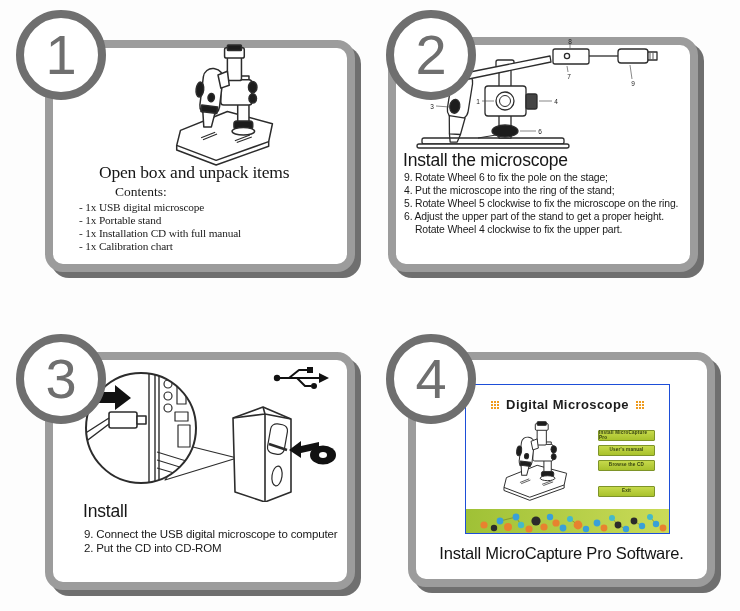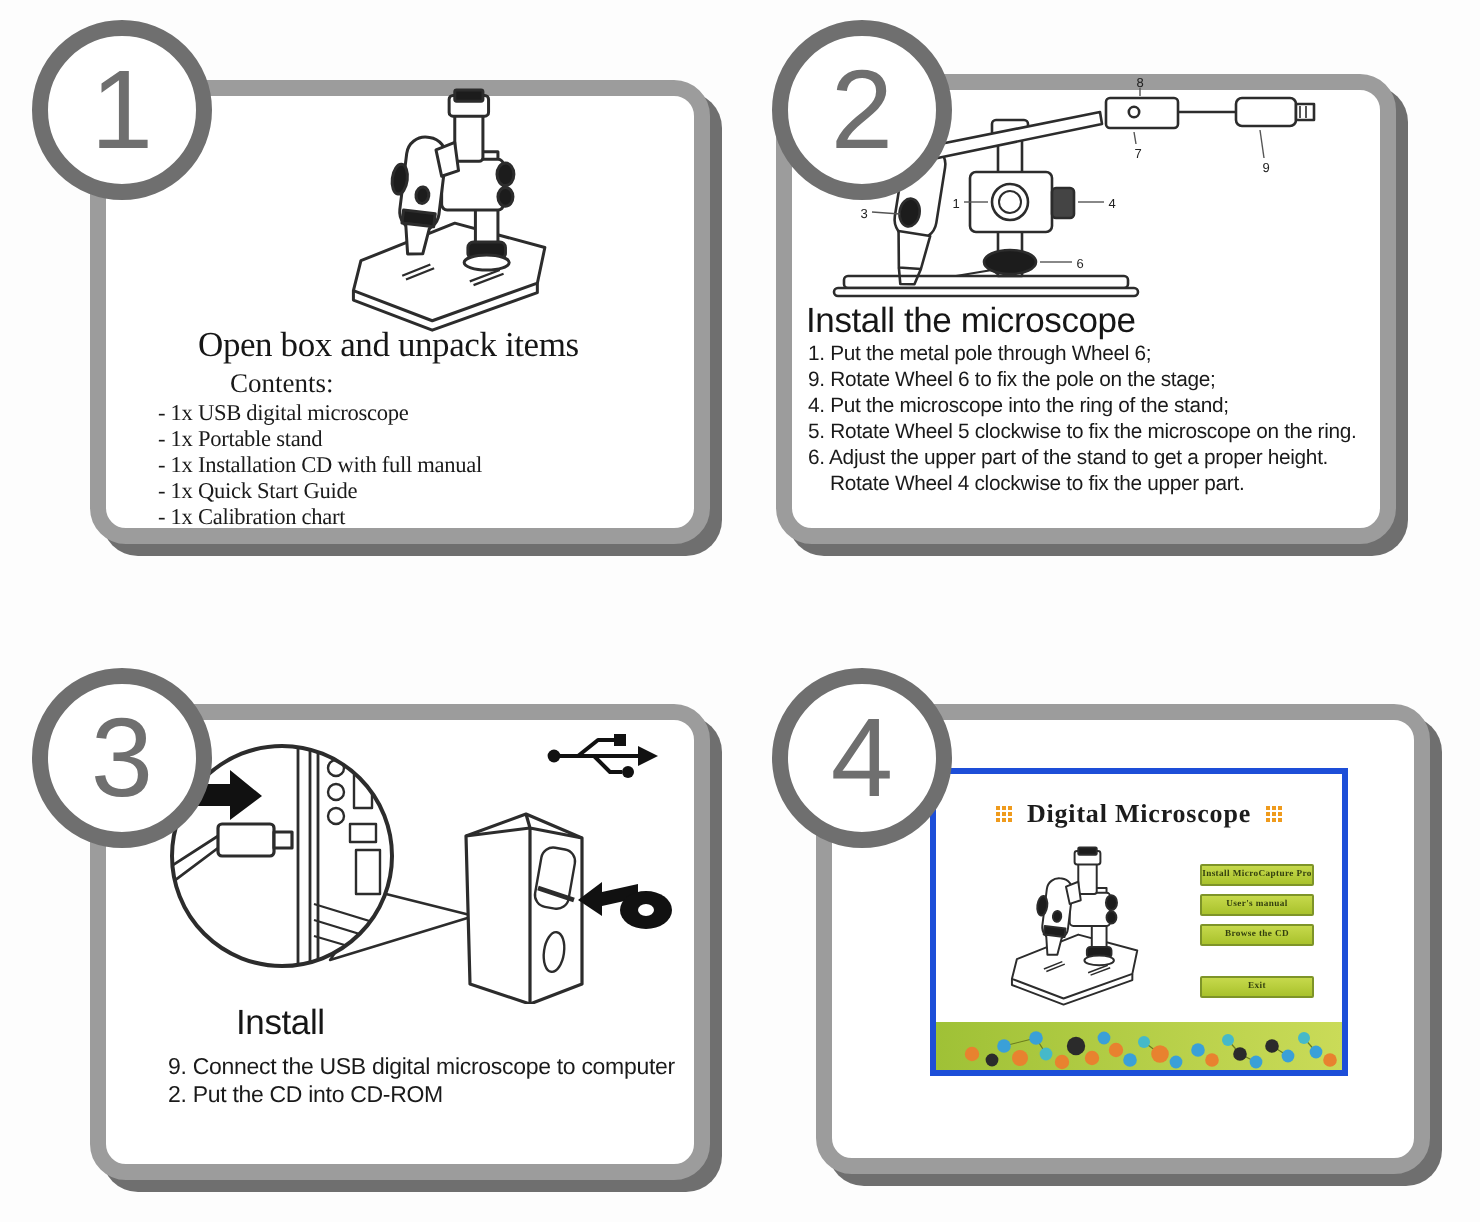--- a/index.html
+++ b/index.html
@@ -35,26 +35,26 @@
   #p1-list{left:26px;top:153px;}
 
   
   #p2-diagram{position:absolute;left:4px;top:-6px;}
   #p2-title{left:7px;top:105px;}
   #p2-steps{left:8px;top:127px;font-size:10.4px;line-height:12.9px;}
   #p2-steps .cont{padding-left:11px;}
 
   
   #p3-art{position:absolute;left:8px;top:2px;}
-  #p3-title{left:30px;top:141px;margin-left:35px;}
+  #p3-title{left:30px;top:141px;}
   #p3-steps{left:31px;top:167px;font-size:11.5px;line-height:14px;}
 
   
   #sw-window{position:absolute;left:49px;top:24px;width:203px;height:148px;background:#ffffff;
-             border:3px solid #1d4ed8;overflow:hidden;font-family:Liberation Serif, serif;}
+             border:1px solid #1d4ed8;overflow:hidden;}
   #sw-titlebar{position:absolute;left:0;top:12px;width:100%;display:flex;align-items:center;
                justify-content:center;gap:7px;}
   #sw-title{font-size:13px;font-weight:bold;color:#1c1c1c;letter-spacing:0.4px;}
   .dotgrid{display:grid;grid-template-columns:repeat(3,2px);grid-auto-rows:2px;gap:1px;}
   .dotgrid span{background:#ef9b1d;width:2px;height:2px;}
   #sw-scope{position:absolute;left:22px;top:36px;}
   #sw-buttons{position:absolute;right:14px;top:45px;width:57px;display:flex;flex-direction:column;gap:4px;}
   .sw-btn{height:9px;background:linear-gradient(#c6d94c,#a9c22c);border:1px solid #7e9428;
           border-radius:1px;font-size:4.6px;font-weight:bold;color:#33400f;display:flex;
           align-items:center;justify-content:center;letter-spacing:0.2px;line-height:1;}
@@ -108,21 +108,20 @@
   <div class="panel" id="panel-1">
     <svg id="p1-scope" width="136" height="122" viewBox="0 0 140 130">
       <use href="#scope-art"></use>
     </svg>
     <div class="ptitle" id="p1-title">Open box and unpack items</div>
     <div id="p1-contents">Contents:</div>
     <div class="small-lines" id="p1-list">
       <div>- 1x USB digital microscope</div>
       <div>- 1x Portable stand</div>
       <div>- 1x Installation CD with full manual</div>
-      <div>- 1x Quick Start Guide</div>
       <div>- 1x Calibration chart</div>
     </div>
   </div>
 
   <div class="panel" id="panel-2">
     <svg id="p2-diagram" width="284" height="114" viewBox="0 0 284 114" stroke="#2c2c2c" fill="#ffffff" stroke-width="1.3" stroke-linejoin="round">
 
       <rect x="22" y="99" width="142" height="6" rx="2"></rect>
       <rect x="17" y="105" width="152" height="4" rx="2"></rect>
       <path d="M78,99 L96,96 L100,99" fill="none" stroke-width="1"></path>
@@ -174,21 +173,20 @@
         <text x="78" y="65">1</text>
         <text x="156" y="65">4</text>
         <text x="140" y="95">6</text>
         <text x="169" y="40">7</text>
         <text x="170" y="4.5">8</text>
         <text x="233" y="47">9</text>
       </g>
     </svg>
     <div class="ptitle" id="p2-title">Install the microscope</div>
     <div class="small-lines" id="p2-steps">
-      <div>1. Put the metal pole through Wheel 6;</div>
       <div>9. Rotate Wheel 6 to fix the pole on the stage;</div>
       <div>4. Put the microscope into the ring of the stand;</div>
       <div>5. Rotate Wheel 5 clockwise to fix the microscope on the ring.</div>
       <div>6. Adjust the upper part of the stand to get a proper height.</div>
       <div class="cont">Rotate Wheel 4 clockwise to fix the upper part.</div>
     </div>
   </div>
 
   <div class="panel" id="panel-3">
     <svg id="p3-art" width="278" height="140" viewBox="0 0 278 140" stroke="#2c2c2c" fill="#ffffff" stroke-width="1.6" stroke-linejoin="round">
@@ -322,20 +320,21 @@
               <circle cx="160" cy="20" r="3.2" fill="#3aa0d8"></circle>
             <circle cx="168" cy="12" r="3.4" fill="#2b2b2b"></circle>
               <circle cx="176" cy="17" r="3.2" fill="#3aa0d8"></circle>
             <circle cx="184" cy="8" r="3" fill="#45b9c9"></circle>
               <circle cx="190" cy="15" r="3.2" fill="#3aa0d8"></circle>
             <circle cx="197" cy="19" r="3.4" fill="#e8822f"></circle>
           </g>
         </svg>
       </div>
     </div>
+    <div id="p4-caption">Install MicroCapture Pro Software.</div>
   </div>
 
   <div class="badge" id="badge-1">1</div>
   <div class="badge" id="badge-2">2</div>
   <div class="badge" id="badge-3">3</div>
   <div class="badge" id="badge-4">4</div>
 
 </div>
 
 </body></html>

